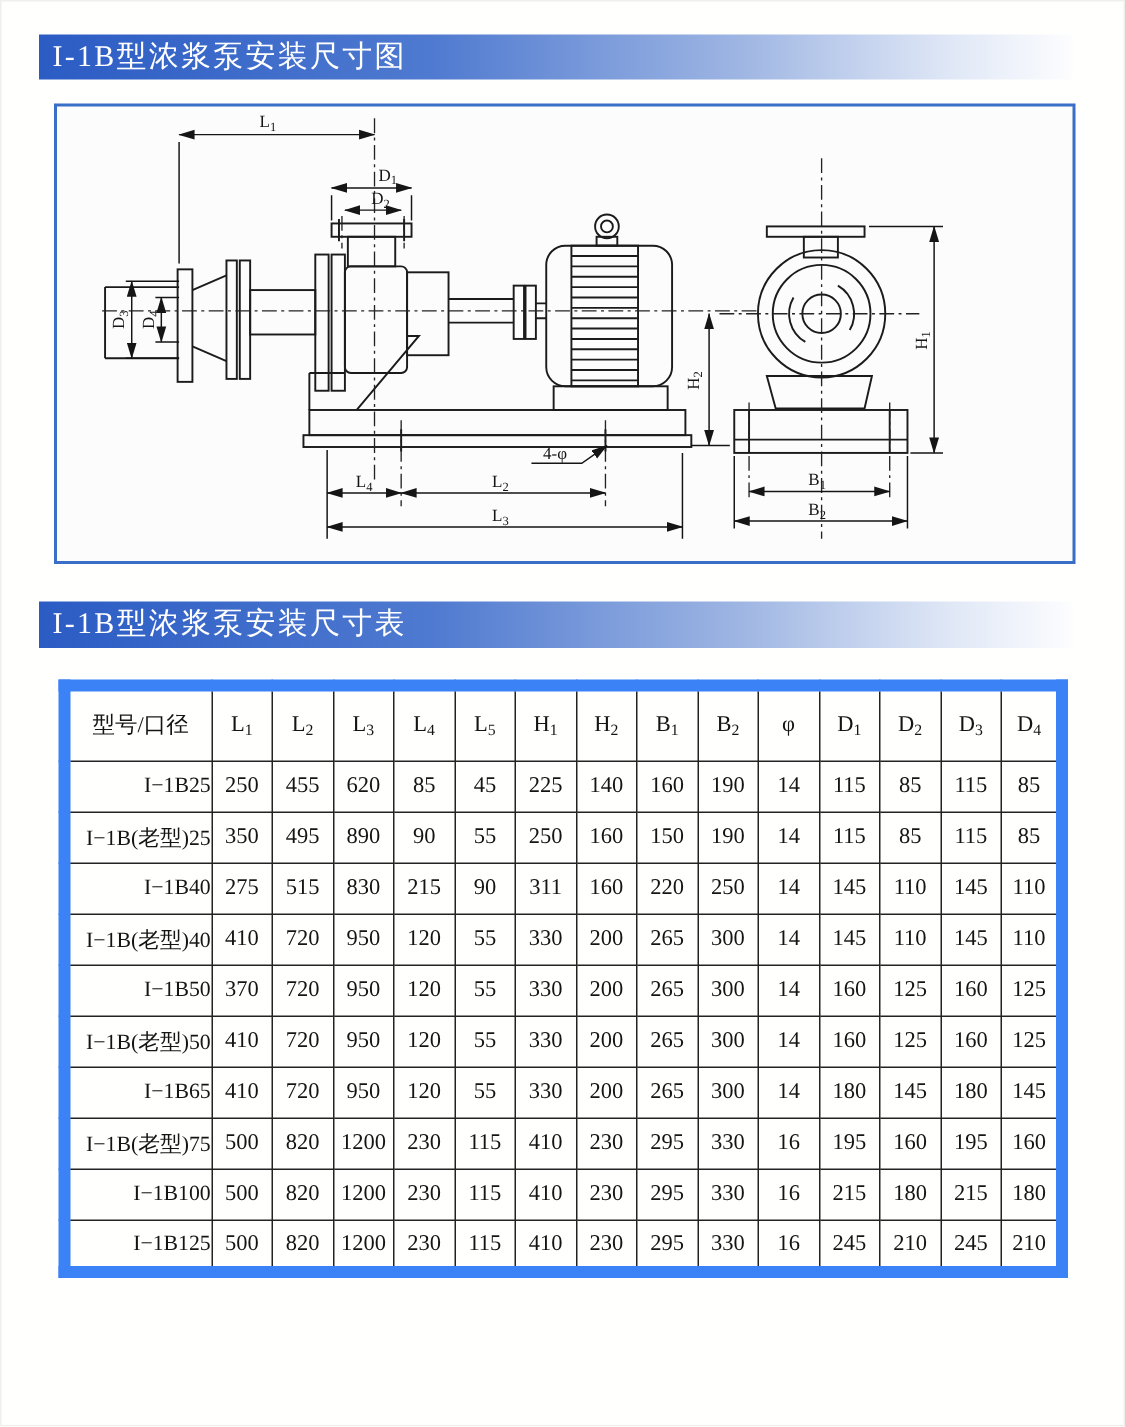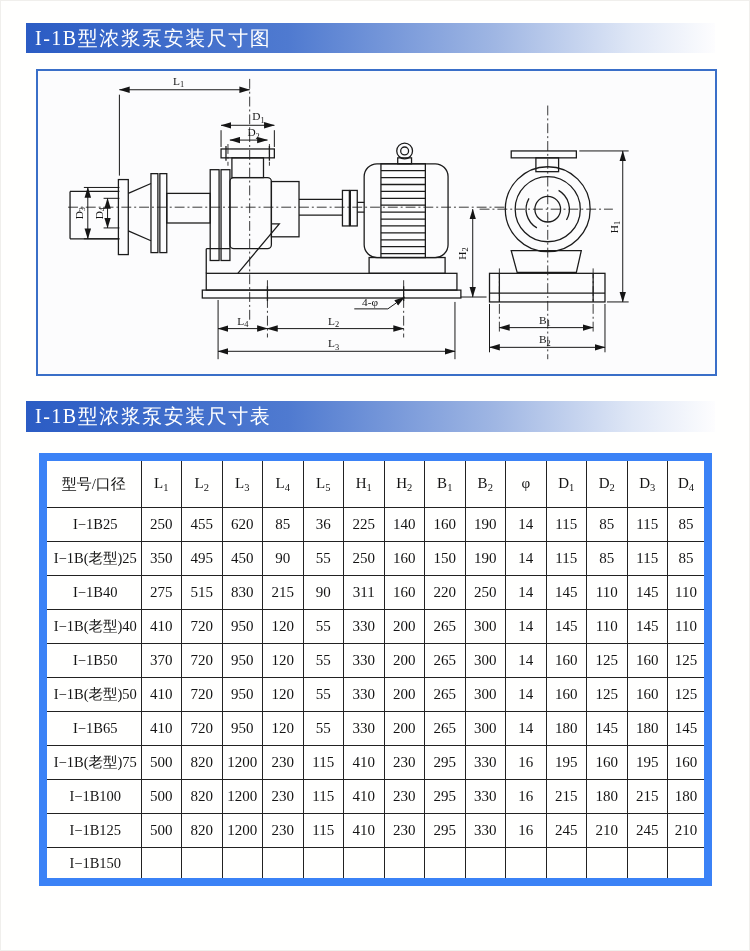--- a/index.html
+++ b/index.html
@@ -11,21 +11,21 @@
   .bar1{top:22px;}
   .bar2{top:400px;height:31px;line-height:31px;}
   .diagram-box{position:absolute;left:35px;top:68px;width:681px;height:307px;box-sizing:border-box;
         border:2px solid #3a6fc8;background:#fcfcfd;}
   .dims-table{position:absolute;left:38px;top:452px;width:665px;border-collapse:collapse;table-layout:fixed;
         border:8px solid #3b82f6;background:#fffffe;color:#141414;}
   .dims-table th,.dims-table td{border:1px solid #222;padding:0;font-weight:normal;overflow:hidden;white-space:nowrap;}
   .dims-table th{height:46px;font-size:15px;text-align:center;}
   .dims-table td{height:33px;font-size:15px;text-align:center;}
   .dims-table tr:last-child td{height:30px;}
-  td.model{text-align:center;padding-left:3px;font-size:14.5px;}
+  td.model{text-align:right;padding-left:3px;font-size:14.5px;}
   .sub{font-size:10.5px;vertical-align:-3px;}
   svg text{font-family:"Liberation Serif","DejaVu Serif",serif;font-size:11.5px;fill:#151515;}
   svg .s8{font-size:8.5px;}
 </style>
 </head>
 <body>
 
 <div class="page">
 
   <div class="title-bar bar1">
@@ -165,36 +165,36 @@
           <th><span>D</span><span class="sub">4</span></th>
         </tr>
     </thead>
     <tbody id="table-body">
         <tr>
           <td class="model">I−1B25</td>
           <td>250</td>
           <td>455</td>
           <td>620</td>
           <td>85</td>
-          <td>36</td>
+          <td>45</td>
           <td>225</td>
           <td>140</td>
           <td>160</td>
           <td>190</td>
           <td>14</td>
           <td>115</td>
           <td>85</td>
           <td>115</td>
           <td>85</td>
         </tr>
         <tr>
           <td class="model">I−1B(老型)25</td>
           <td>350</td>
           <td>495</td>
-          <td>450</td>
+          <td>890</td>
           <td>90</td>
           <td>55</td>
           <td>250</td>
           <td>160</td>
           <td>150</td>
           <td>190</td>
           <td>14</td>
           <td>115</td>
           <td>85</td>
           <td>115</td>
@@ -329,33 +329,16 @@
           <td>410</td>
           <td>230</td>
           <td>295</td>
           <td>330</td>
           <td>16</td>
           <td>245</td>
           <td>210</td>
           <td>245</td>
           <td>210</td>
         </tr>
-        <tr>
-          <td class="model">I−1B150</td>
-          <td></td>
-          <td></td>
-          <td></td>
-          <td></td>
-          <td></td>
-          <td></td>
-          <td></td>
-          <td></td>
-          <td></td>
-          <td></td>
-          <td></td>
-          <td></td>
-          <td></td>
-          <td></td>
-        </tr>
       </tbody>
   </table>
 
 </div>
 
 </body></html>

